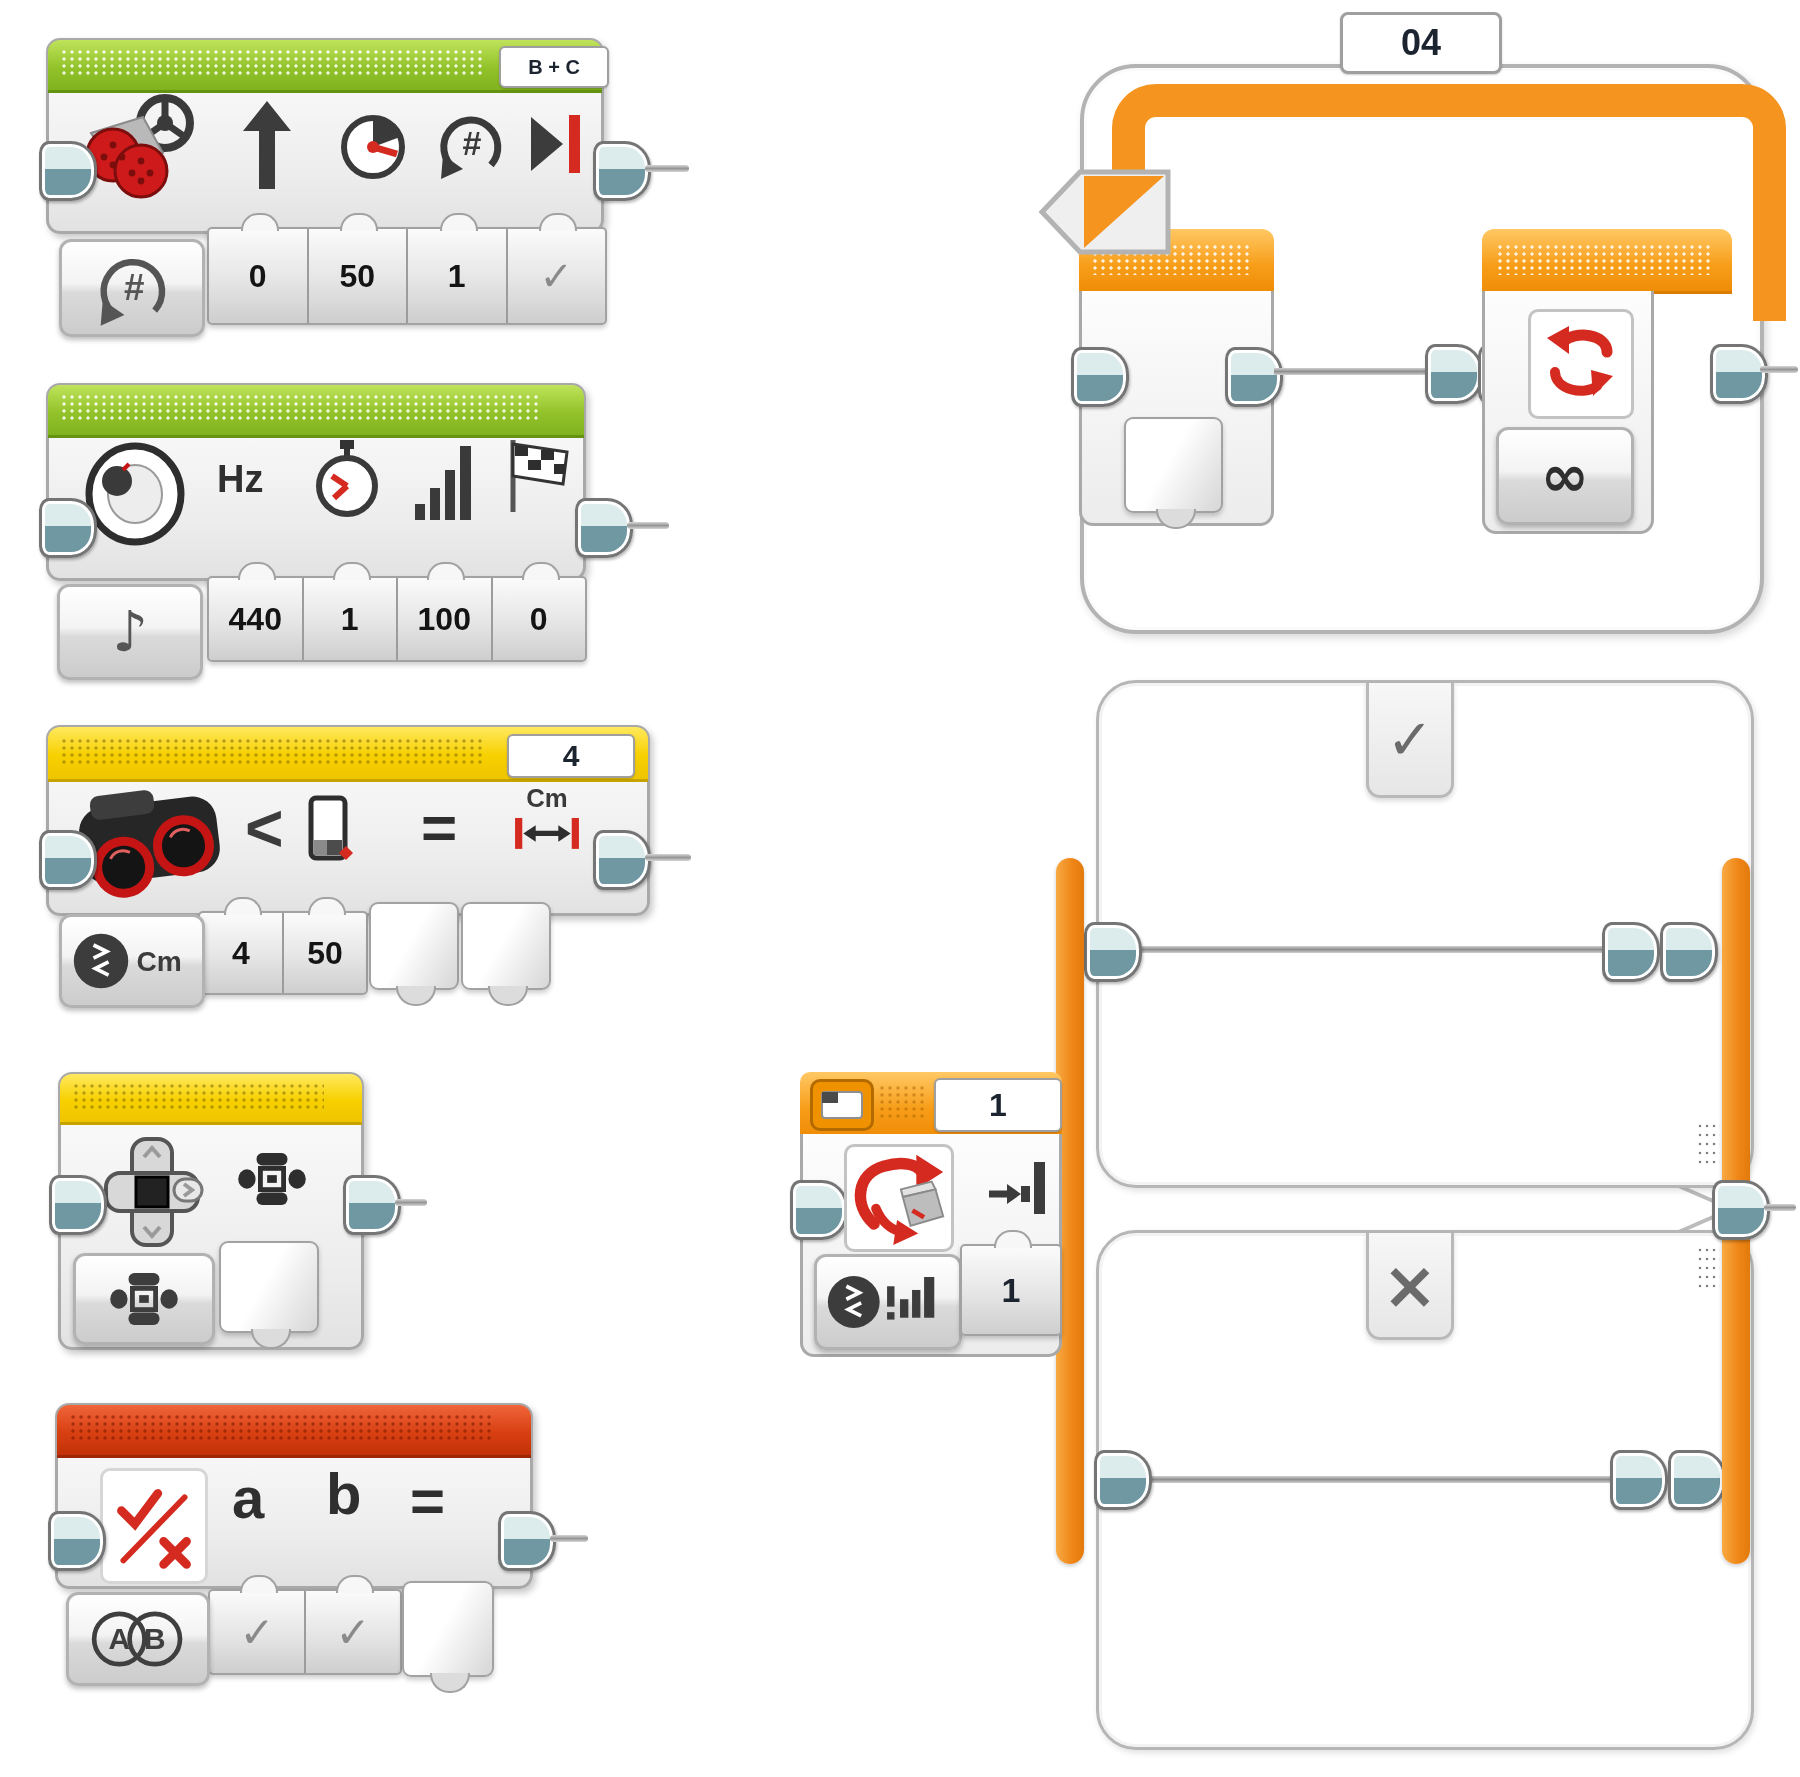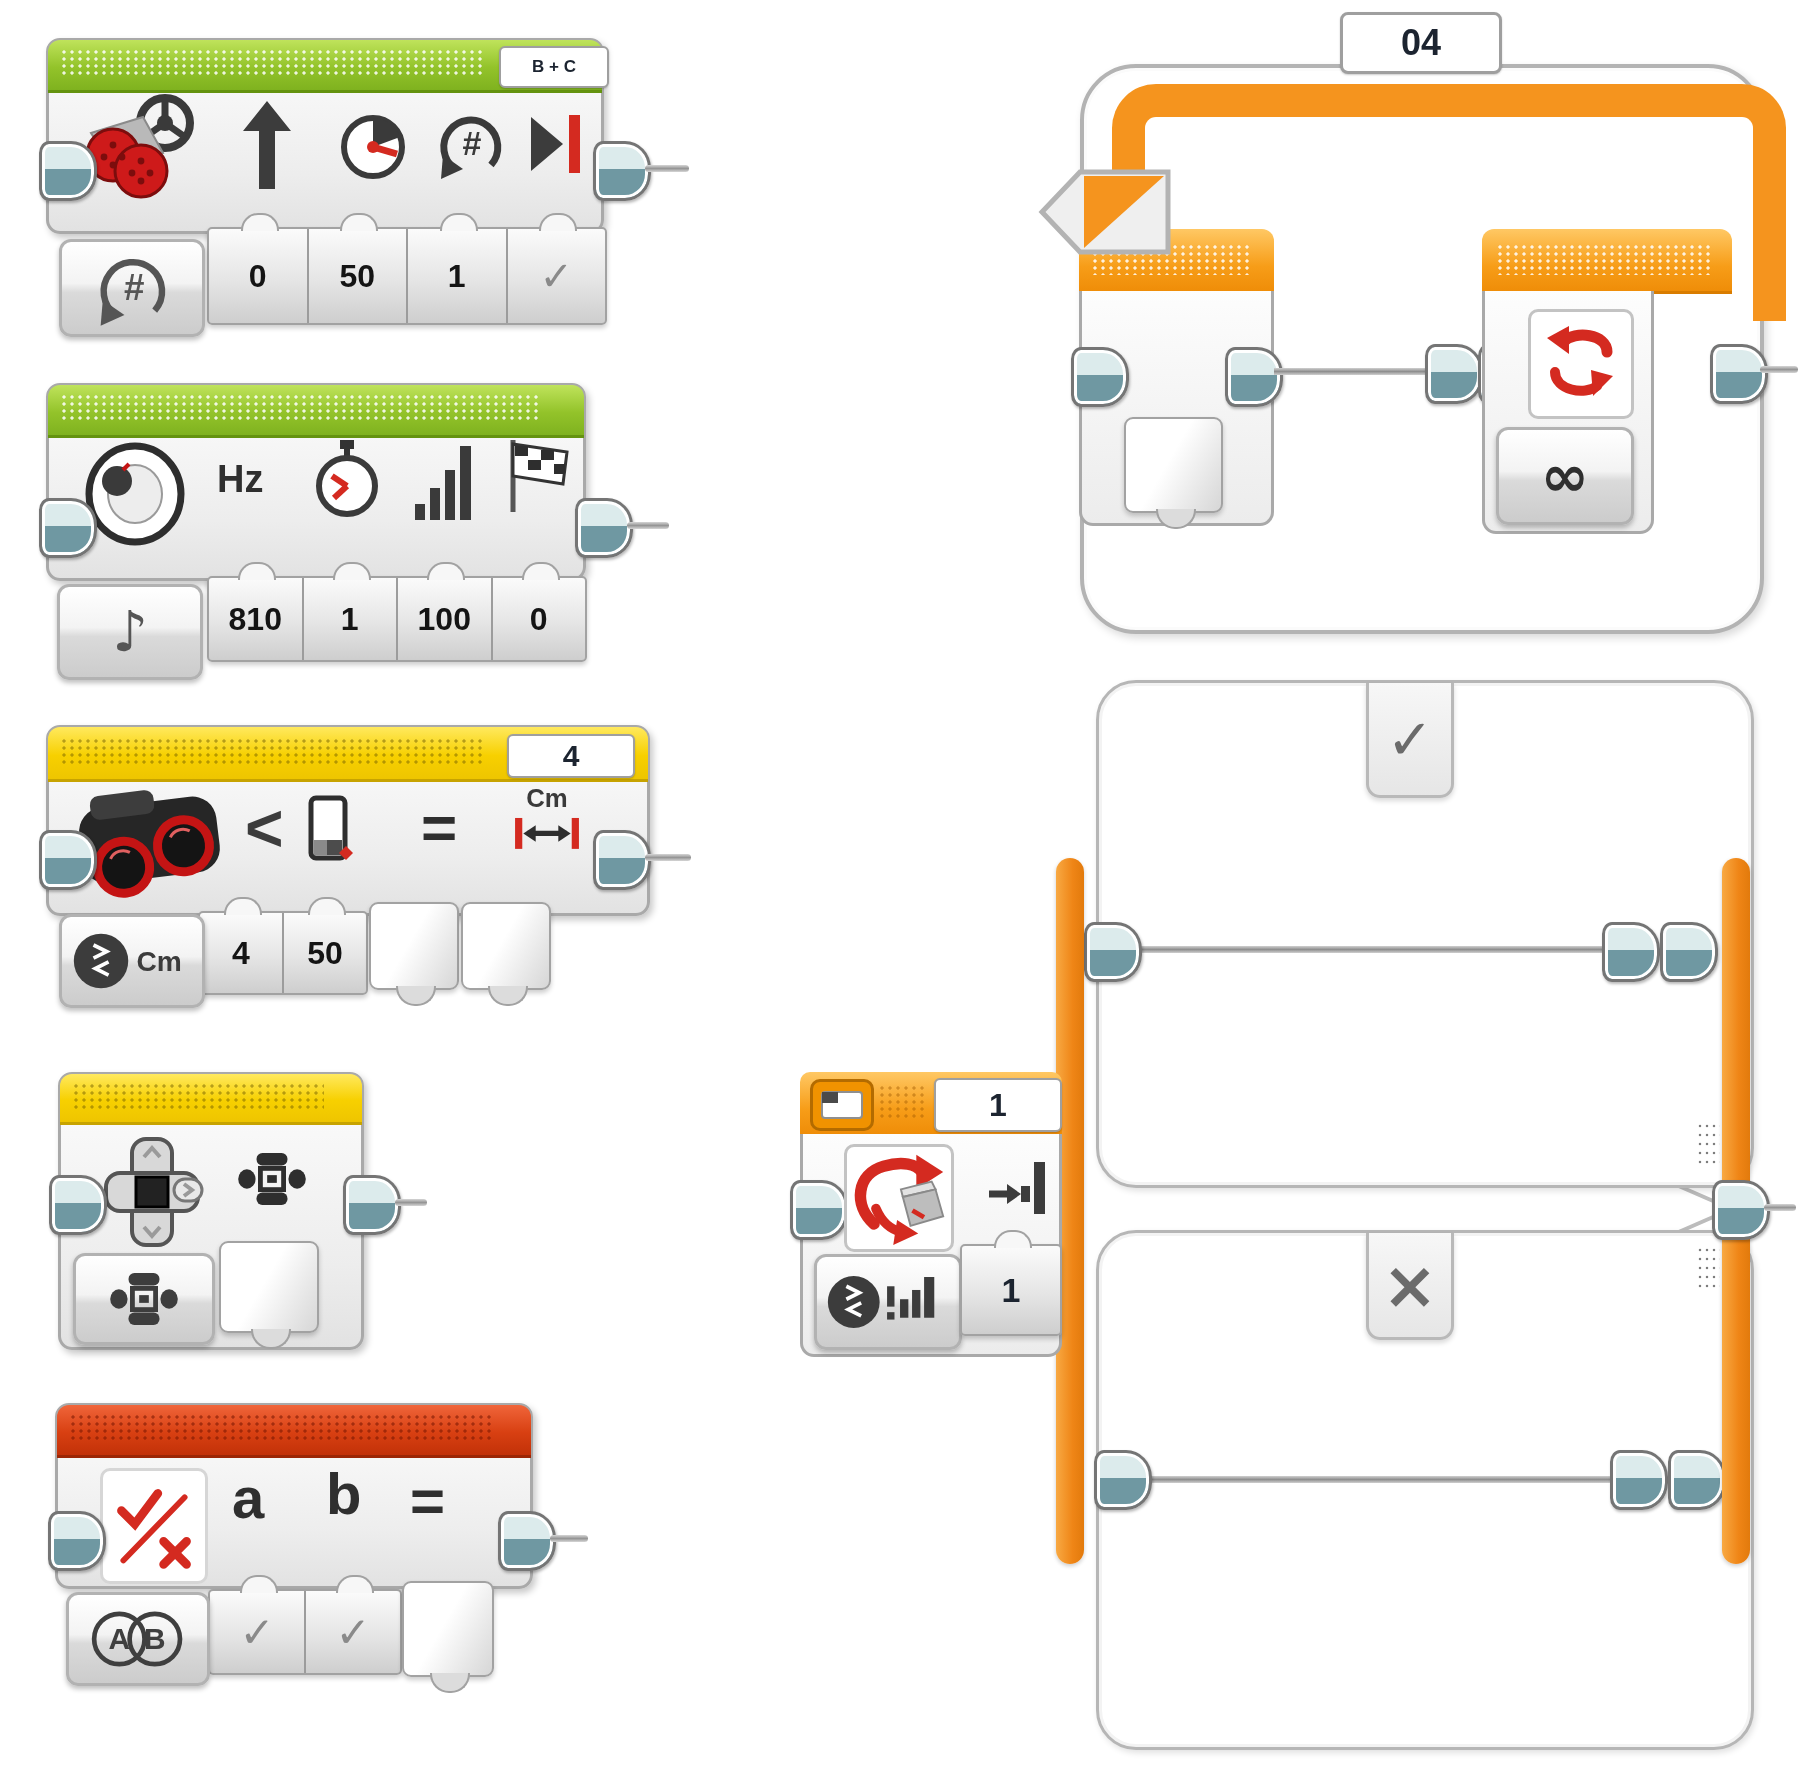--- a/index.html
+++ b/index.html
@@ -199,21 +199,21 @@
   </div>
 
   <div class="tabLabel" style="left:934px;top:1078px;width:124px;height:50px;font-size:32px;">
     <span>1</span>
   </div>
 
   <div class="blk" style="left:46px;top:38px;width:552px;height:190px;">
     <div class="blk-hdr hdr-green">
       <div class="hdots" style="left:14px;top:10px;width:420px;height:28px;"></div>
     </div>
-    <div class="tabLabel" style="left:450px;top:5px;width:106px;height:38px;font-size:17px;">
+    <div class="tabLabel" style="left:450px;top:5px;width:106px;height:38px;font-size:20px;">
       <span>B + C</span>
     </div>
     <svg class="abs" style="left:28px;top:50px;" width="124" height="112" viewBox="0 0 124 112">
       <circle cx="88" cy="32" r="25" fill="none" stroke="#3a3a3a" stroke-width="8"></circle>
       <line x1="88" y1="32" x2="88" y2="10" stroke="#3a3a3a" stroke-width="7"></line>
       <line x1="88" y1="32" x2="68" y2="46" stroke="#3a3a3a" stroke-width="7"></line>
       <line x1="88" y1="32" x2="108" y2="46" stroke="#3a3a3a" stroke-width="7"></line>
       <circle cx="88" cy="32" r="8" fill="#3a3a3a"></circle>
       <polygon points="14,42 66,26 86,62 38,80" fill="#b9b9b9" stroke="#8a8a8a" stroke-width="2"></polygon>
       <circle cx="36" cy="64" r="26" fill="#ce1a1a" stroke="#7c0d0d" stroke-width="3"></circle>
@@ -296,21 +296,21 @@
         <rect x="10" y="10" width="13" height="10"></rect>
           <rect x="36" y="14" width="13" height="10"></rect>
         <rect x="23" y="24" width="13" height="10"></rect>
           <rect x="49" y="28" width="11" height="10"></rect>
       </g>
     </svg>
     <div class="plug" style="left:-10px;top:112px;"></div>
     <div class="plug" style="left:526px;top:112px;"></div>
     <div class="stub" style="left:578px;top:136px;width:42px;"></div>
     <div class="vstrip" style="left:158px;top:190px;width:376px;height:82px;">
-      <div class="vcell">810</div>
+      <div class="vcell">440</div>
       <div class="vcell">1</div>
       <div class="vcell">100</div>
       <div class="vcell">0</div>
     </div>
     <div class="mode-btn" style="left:8px;top:198px;width:140px;height:90px;">
       <span style="font-family:'DejaVu Sans',sans-serif;font-size:56px;color:#555;line-height:1;">♪</span>
     </div>
   </div>
 
   <div class="blk" style="left:46px;top:725px;width:598px;height:185px;">

